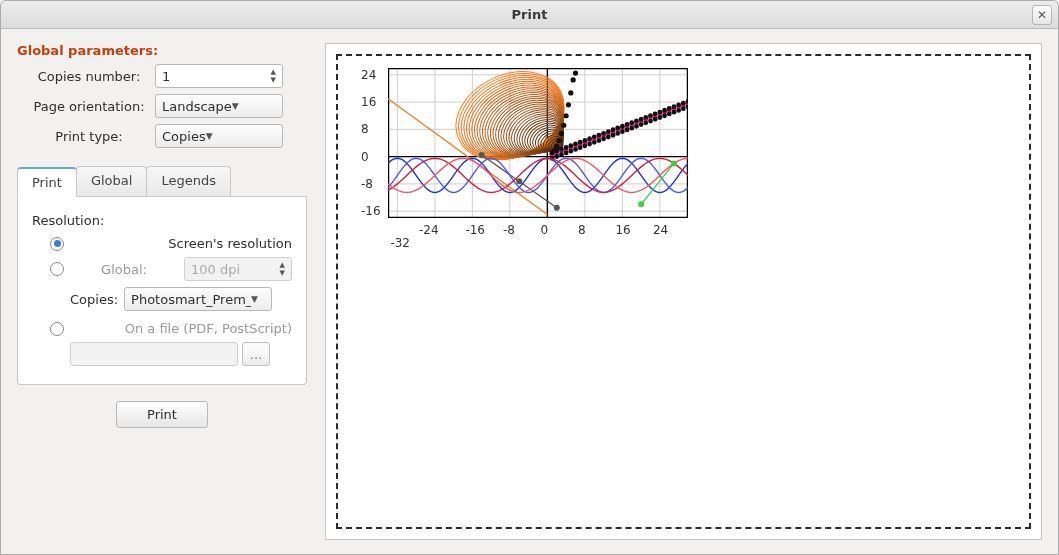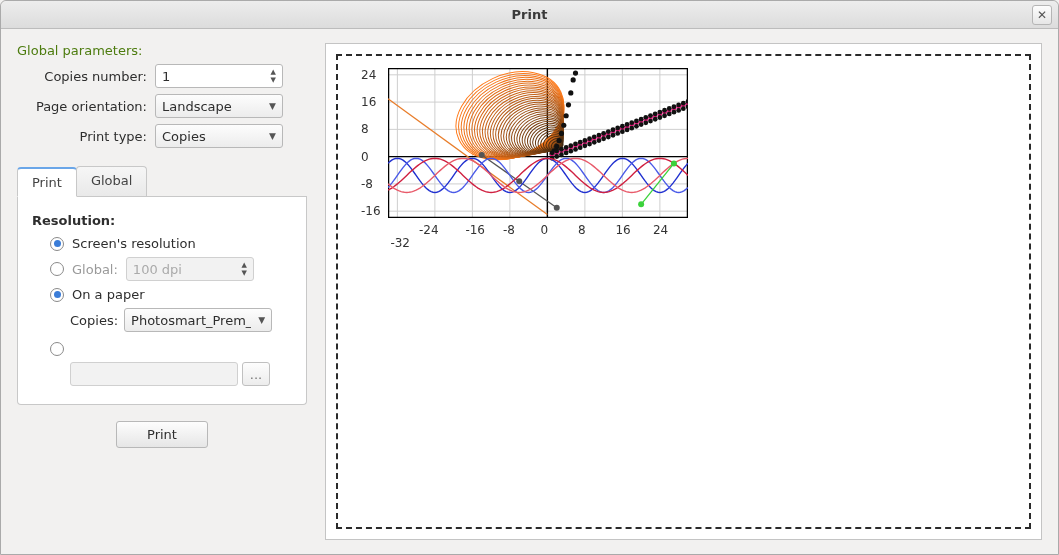--- a/index.html
+++ b/index.html
@@ -50,33 +50,33 @@
     height: calc(100% - 28px);
     padding: 14px 16px;
     gap: 18px;
   }
   .left-panel {
     width: 290px;
     display: flex;
     flex-direction: column;
   }
   .section-title {
-    font-weight: normal;
+    font-weight: bold;
     margin-bottom: 6px;
-    color: #4d7c0f;
+    color: #c2410c;
   }
   .form-row {
     display: flex;
     align-items: center;
     margin-bottom: 6px;
     gap: 8px;
   }
   .form-row .lbl {
     flex: 0 0 130px;
-    text-align: right;
+    text-align: center;
     padding-left: 14px;
   }
   .spinbox, .combo, .textfield {
     height: 24px;
     border: 1px solid #b8b8b8;
     border-radius: 3px;
     background: #fff;
     font-size: 13px;
     padding: 2px 6px;
   }
@@ -92,21 +92,20 @@
     flex-direction: column;
     font-size: 7px;
     line-height: 7px;
     color: #555;
     gap: 1px;
   }
   .combo {
     width: 128px;
     display: flex;
     align-items: center;
-    justify-content: space-between;
     background: linear-gradient(#fdfdfd, #ececec);
   }
   .combo .caret { font-size: 9px; color: #555; }
   .tabbar {
     display: flex;
     margin-top: 12px;
     border-bottom: 1px solid #c8c8c8;
   }
   .tab {
     padding: 6px 14px;
@@ -126,29 +125,30 @@
     border-top: 2px solid #6aa6e8;
   }
   .tab-body {
     border: 1px solid #c8c8c8;
     border-top: none;
     background: #fff;
     padding: 14px 14px 18px 14px;
     border-radius: 0 0 4px 4px;
   }
   .sub-title {
-    font-weight: bold;
+    font-weight: normal;
     margin-bottom: 8px;
     margin-top: 2px;
   }
   .radio-row {
     display: flex;
     align-items: center;
     gap: 8px;
     margin: 6px 0 6px 18px;
+    justify-content: space-between;
   }
   .radio {
     width: 14px;
     height: 14px;
     border: 1px solid #8a8a8a;
     border-radius: 50%;
     display: inline-flex;
     align-items: center;
     justify-content: center;
     background: #fff;
@@ -268,59 +268,57 @@
       <span class="lbl">Print type:</span>
       <div class="combo">
         <span>Copies</span>
         <span class="caret">▼</span>
       </div>
     </div>
 
     <div class="tabbar">
       <div class="tab active">Print</div>
       <div class="tab">Global</div>
+      <div class="tab">Legends</div>
     </div>
 
     <div class="tab-body">
 
       <div class="sub-title">Resolution:</div>
 
       <div class="radio-row">
         <span class="radio checked"></span>
         <span>Screen's resolution</span>
       </div>
 
       <div class="radio-row disabled">
         <span class="radio"></span>
         <span>Global:</span>
-        <div class="spinbox disabled" style="width:128px">
+        <div class="spinbox disabled" style="width:108px">
           <span class="val">100 dpi</span>
           <span class="arrows">
               <span>▲</span>
               <span>▼</span>
             </span>
         </div>
       </div>
 
 
-      <div class="radio-row">
-        <span class="radio checked"></span>
-        <span>On a paper</span>
-      </div>
 
       <div class="indent">
         <span>Copies:</span>
         <div class="combo" style="width:148px">
           <span style="white-space:nowrap;overflow:hidden;text-overflow:clip;max-width:120px">Photosmart_Prem_C</span>
           <span class="caret">▼</span>
         </div>
       </div>
 
       <div class="radio-row disabled" style="margin-top:10px">
         <span class="radio"></span>
+        <span>On a file (PDF, PostScript)</span>
       </div>
 
       <div class="file-row">
         <div class="textfield disabled"></div>
         <div class="browse-btn">...</div>
       </div>
 
     </div>
 
     <div class="print-btn-wrap">

